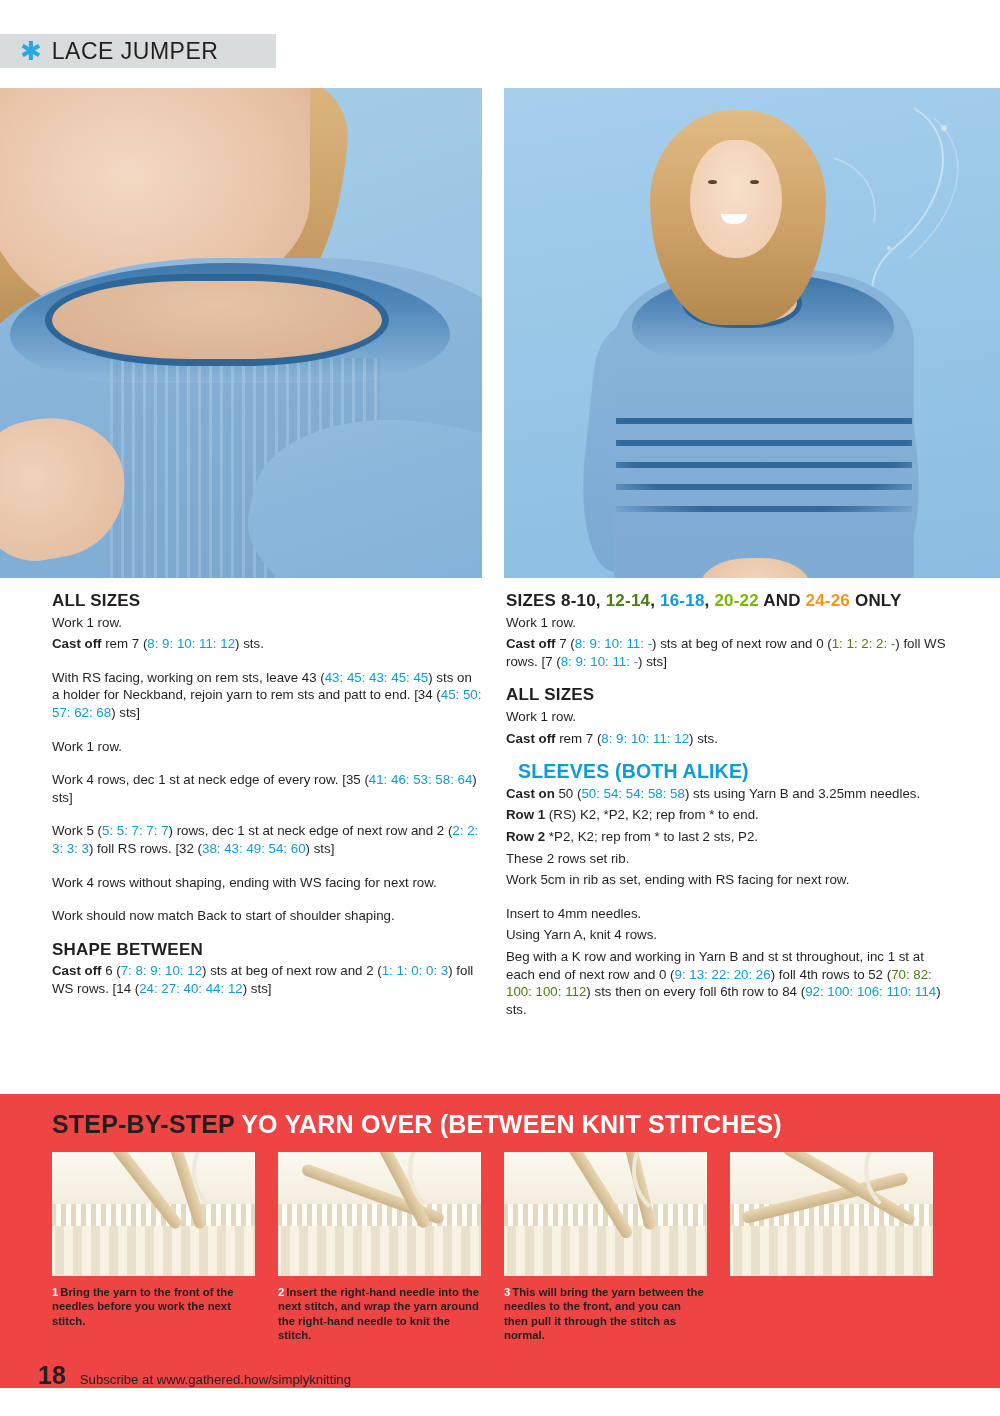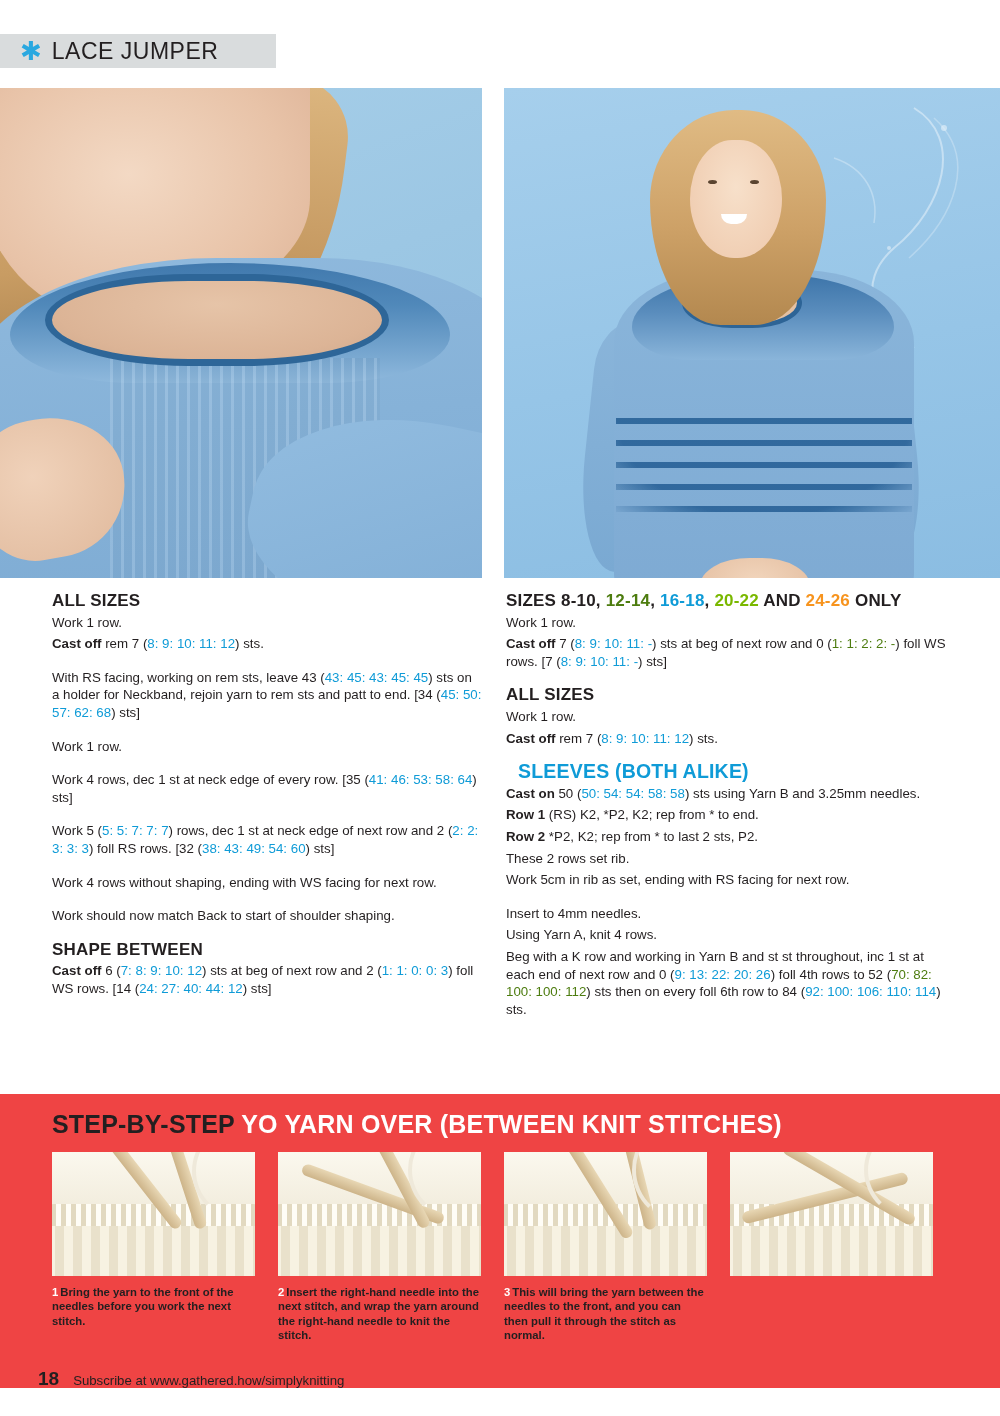--- a/index.html
+++ b/index.html
@@ -294,21 +294,21 @@
 
   
   .footer {
     position: absolute;
     left: 38px;
     bottom: 26px;
     display: flex;
     align-items: baseline;
     gap: 14px;
   }
-  .folio { font-size: 19px; font-weight: bold; }
+  .folio { font-size: 25px; font-weight: bold; }
   .foot-text { font-size: 13.2px; }
 </style>
 </head>
 <body>
 
 <div class="page">
 
   <div class="header">
     <div class="header-tab">
       <span class="header-star">✱</span>

